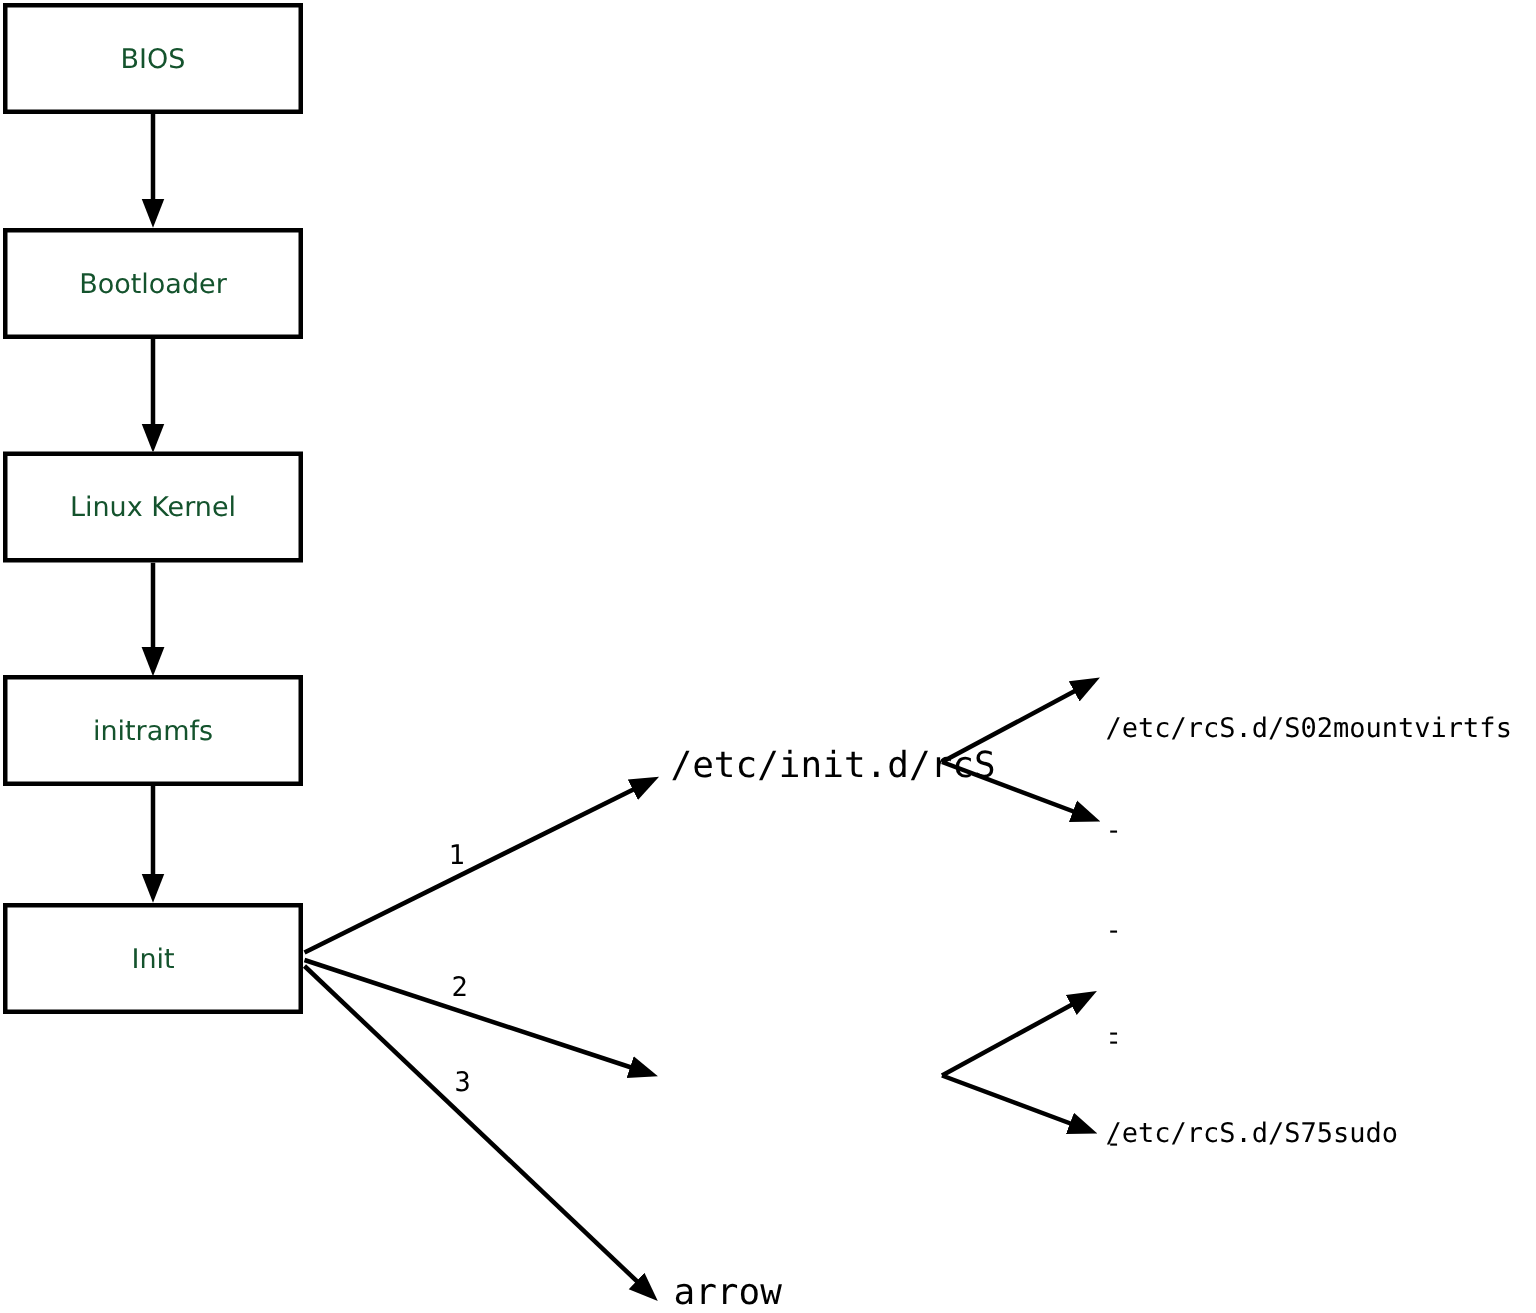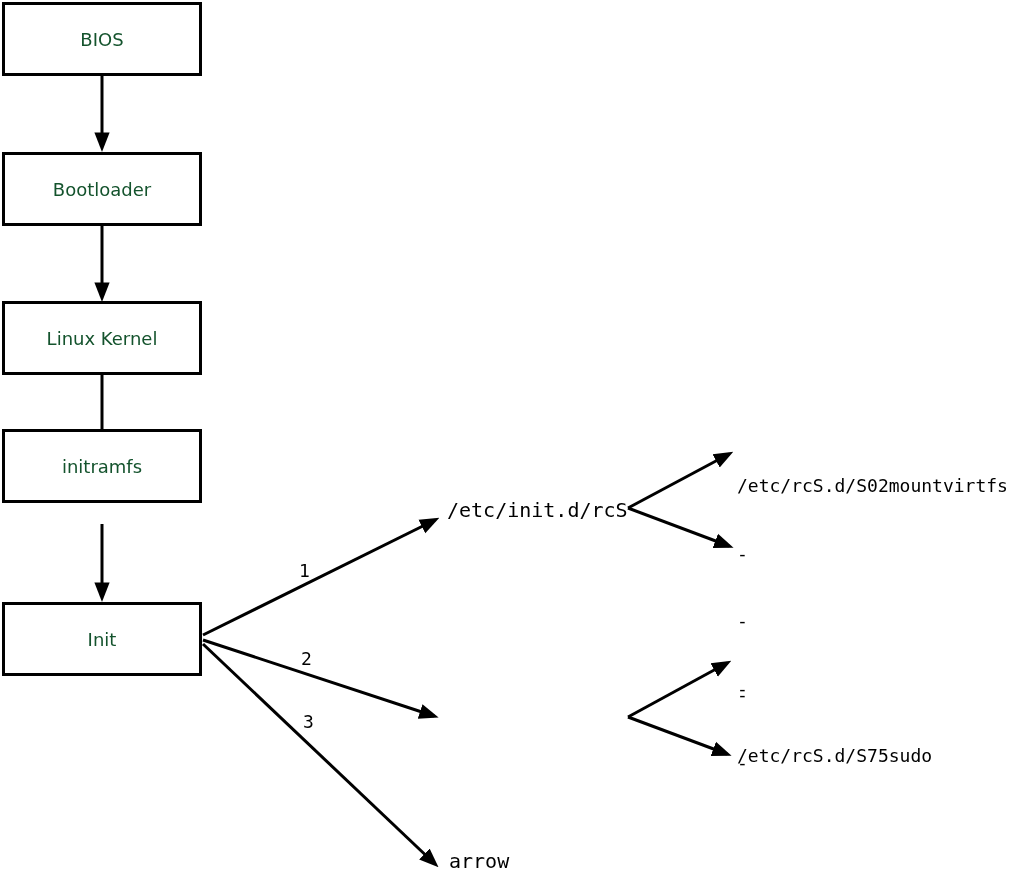--- a/index.html
+++ b/index.html
@@ -40,21 +40,21 @@
   .caption {
     position: absolute;
     left: 357px;
     top: 102px;
     font-family: "DejaVu Sans", sans-serif;
     font-size: 18px;
     white-space: pre;
   }
   .mono {
     font-family: "DejaVu Sans Mono", monospace;
-    font-size: 20px;
+    font-size: 24px;
     white-space: pre;
     position: absolute;
     line-height: 21px;
   }
   .edge-num {
     font-family: "DejaVu Sans Mono", monospace;
     font-size: 18px;
     position: absolute;
     line-height: 21px;
   }
@@ -100,21 +100,21 @@
 
   <div class="node-box" style="top:2px">
     <span>BIOS</span>
   </div>
   <div class="node-box" style="top:301px">
     <span>Linux Kernel</span>
   </div>
   <div class="node-box" style="top:152px">
     <span>Bootloader</span>
   </div>
-  <div class="node-box" style="top:429px">
+  <div class="node-box" style="top:450px">
     <span>initramfs</span>
   </div>
   <div class="node-box" style="top:602px">
     <span>Init</span>
   </div>
 
 
   <div class="edge-num" style="left:299px; top:560px">1</div>
   <div class="edge-num" style="left:301px; top:648px">2</div>
   <div class="edge-num" style="left:303px; top:711px">3</div>

